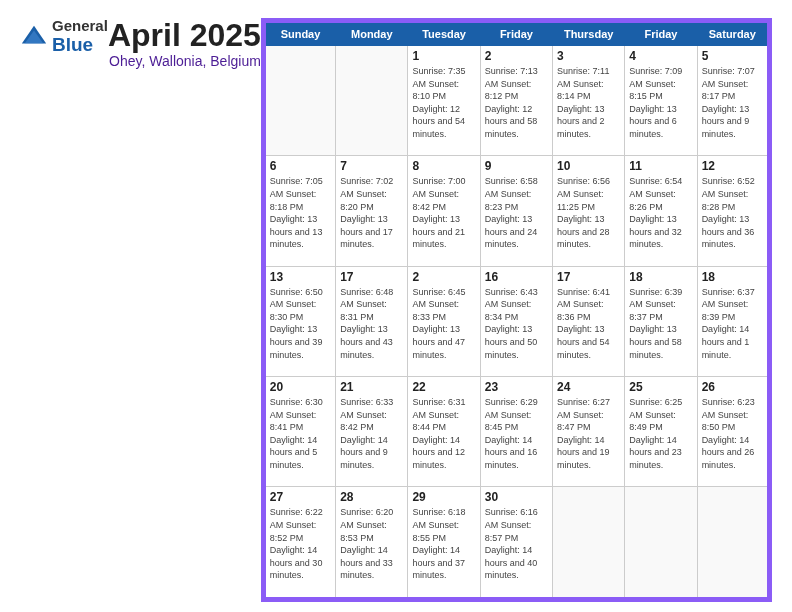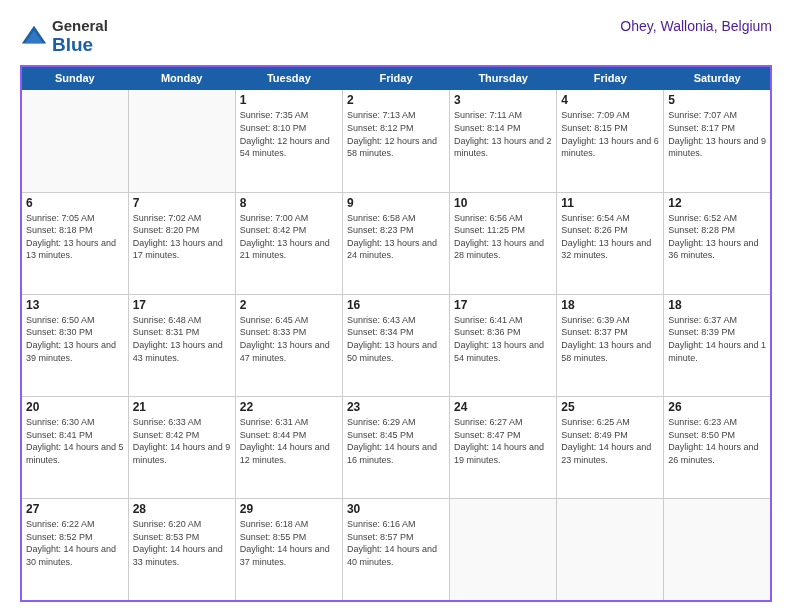--- a/index.html
+++ b/index.html
@@ -8,21 +8,21 @@
       background: #fff;
       width: 792px;
       height: 612px;
       overflow: hidden;
     }
     .page {
       width: 792px;
       height: 612px;
       padding: 18px 20px 10px 20px;
       display: flex;
-      flex-direction: column;
+      flex-direction: row;
     }
     .header {
       display: flex;
       justify-content: space-between;
       align-items: flex-start;
       margin-bottom: 10px;
     }
     .logo {
       display: flex;
       align-items: center;
@@ -55,21 +55,21 @@
       font-weight: bold;
       color: #222;
       line-height: 1.1;
     }
     .title-location {
       font-size: 14px;
       color: #4c1d95;
     }
     .calendar {
       flex: 1;
-      border: 2px solid #8b5cf6;
+      border: 5px solid #8b5cf6;
       border-collapse: collapse;
       width: 100%;
       table-layout: fixed;
     }
     .calendar th {
       background: #1a5fa8;
       color: #fff;
       font-size: 11px;
       font-weight: bold;
       text-align: center;
@@ -110,20 +110,21 @@
       <svg class="logo-icon" viewBox="0 0 30 30">
         <polygon points="15,3 28,22 2,22" fill="#1a5fa8"></polygon>
         <polygon points="15,8 25,22 5,22" fill="#4a90d9" opacity="0.5"></polygon>
       </svg>
       <div class="logo-text">
         <span class="logo-general">General</span>
         <span class="logo-blue">Blue</span>
       </div>
     </div>
     <div class="title-block">
+      <div class="title-month">April 2025</div>
       <div class="title-location">Ohey, Wallonia, Belgium</div>
     </div>
   </div>
 
   <table class="calendar">
     <thead>
       <tr>
         <th>Sunday</th>
         <th>Monday</th>
         <th>Tuesday</th>

